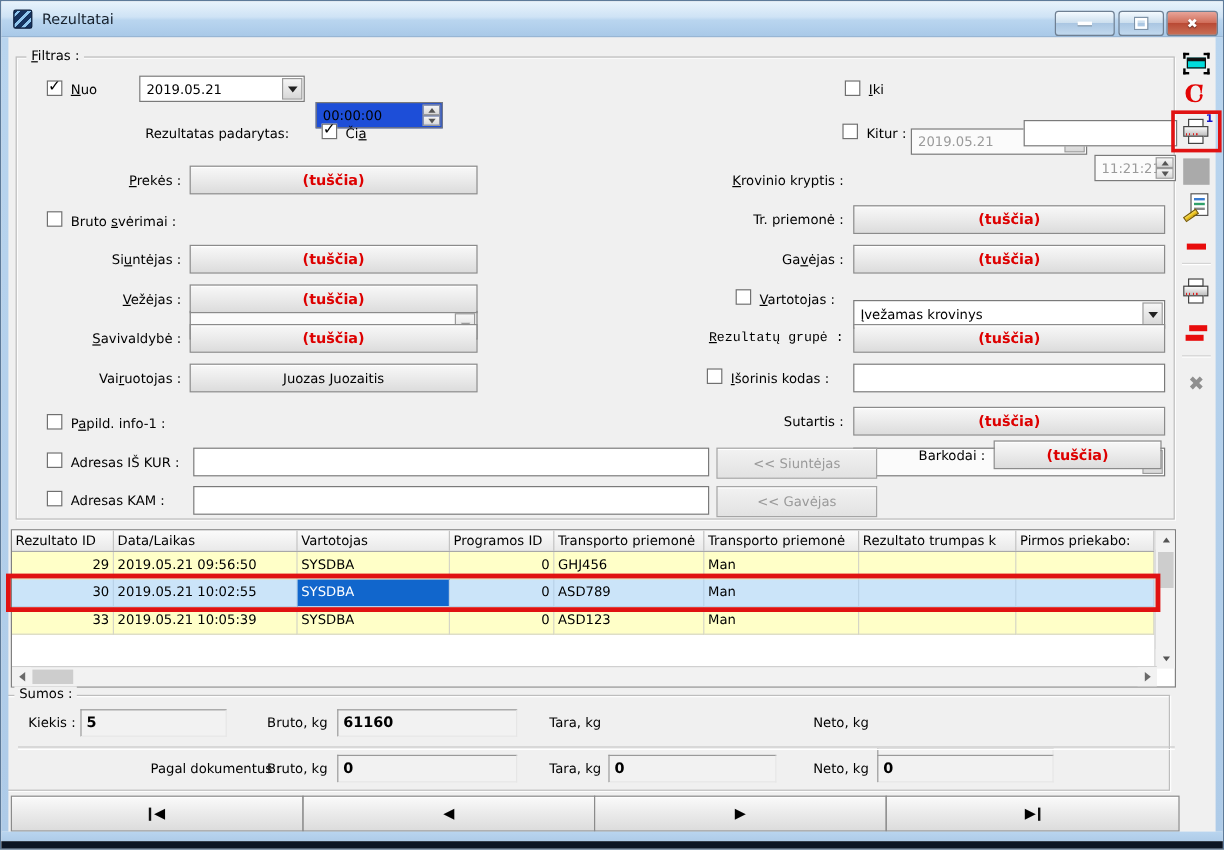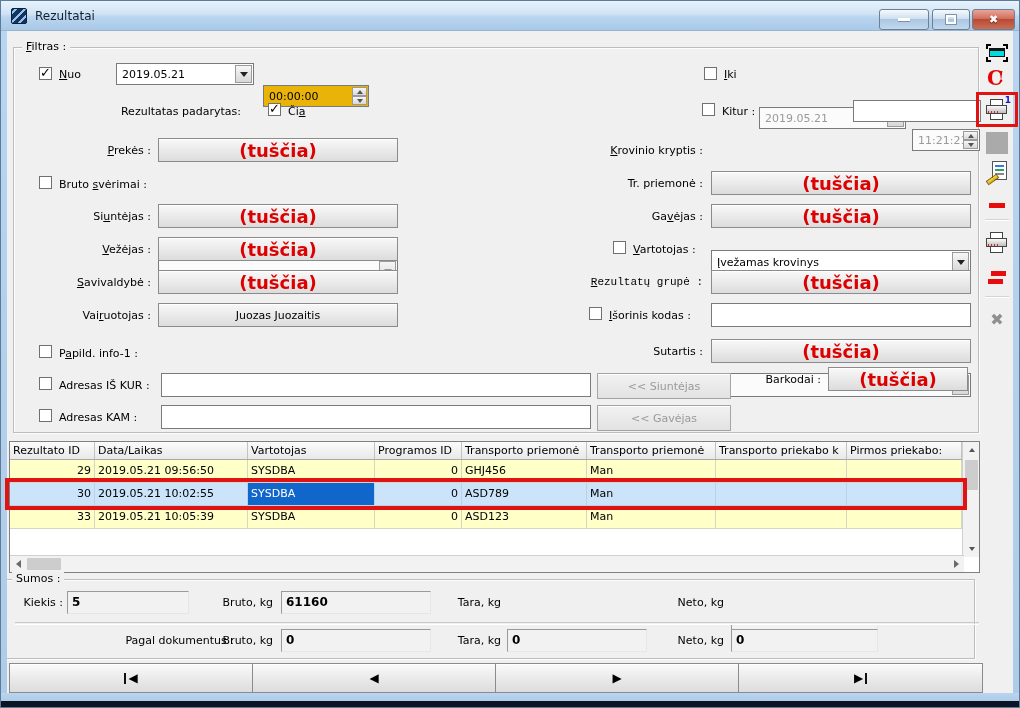--- a/index.html
+++ b/index.html
@@ -33,33 +33,33 @@
   .groupbox{border:1px solid #bdbdbd;box-shadow:inset 1px 1px 0 #fdfdfd,1px 1px 0 #fdfdfd;}
   .legend{position:absolute;top:-8px;left:8px;background:#f0f0f0;padding:0 4px;line-height:14px;}
   
   .lbl{line-height:15px;white-space:nowrap;}
   .lbl.r{text-align:right;}
   .cb{width:13px;height:13px;background:#fff;border:1px solid #707070;position:absolute;}
   .cb.checked::after{content:"✓";position:absolute;left:0px;top:-3px;font-size:13px;font-weight:bold;color:#000;}
   
   .btnf{border:1px solid #8b8b8b;background:linear-gradient(#f8f8f8,#ececec 45%,#dcdcdc);
     box-shadow:inset 0 1px 0 #ffffff;display:flex;align-items:center;justify-content:center;}
-  .btnf .red{color:var(--tuscia);font-weight:bold;font-size:18px;}
+  .btnf .red{color:var(--tuscia);font-weight:bold;font-size:12px;}
   .txt{border:1px solid #7a7a7a;background:#fff;font-size:11px;font-family:"DejaVu Sans",sans-serif;padding:0 4px;}
   .combo{border:1px solid #7a7a7a;background:#fff;position:relative;display:flex;align-items:center;padding:0 20px 0 5px;}
   .combo.dis{background:#fbfbfb;color:#9a9a9a;}
   .arrowbtn{position:absolute;right:1px;top:1px;bottom:1px;width:17px;border:1px solid #9a9a9a;
     background:linear-gradient(#f6f6f6,#d8d8d8);display:flex;align-items:center;justify-content:center;}
   .tri-down{width:0;height:0;border-left:4px solid transparent;border-right:4px solid transparent;border-top:5px solid #222;}
   .tri-down.g{border-top-color:#9a9a9a;}
   .tri-up-s{width:0;height:0;border-left:3px solid transparent;border-right:3px solid transparent;border-bottom:4px solid #555;}
   .tri-down-s{width:0;height:0;border-left:3px solid transparent;border-right:3px solid transparent;border-top:4px solid #555;}
   .spinner{position:absolute;right:1px;top:1px;bottom:1px;width:15px;display:flex;flex-direction:column;}
   .spinner > div{flex:1;border:1px solid #9a9a9a;background:linear-gradient(#f6f6f6,#d8d8d8);display:flex;align-items:center;justify-content:center;}
-  .spinbox{border:1px solid #7a7a7a;background:#eab308;position:relative;display:flex;align-items:center;padding:0 18px 0 5px;}
+  .spinbox{border:1px solid #7a7a7a;background:#1d4ed8;position:relative;display:flex;align-items:center;padding:0 18px 0 5px;}
   .spinbox.dis{color:#9a9a9a;background:#fbfbfb;}
   .greybtn{border:1px solid #a5a5a5;background:linear-gradient(#f2f2f2,#e2e2e2);color:#9a9a9a;
     display:flex;align-items:center;justify-content:center;box-shadow:inset 0 1px 0 #fff;}
   
   .grid{left:8px;top:440px;width:971px;height:132px;border:1px solid #808080;background:#fff;overflow:hidden;}
   .ghead{position:absolute;left:0;top:0;height:18px;display:flex;background:linear-gradient(#fbfbfb,#e9e9e9);border-bottom:1px solid #a8a8a8;}
   .gh{border-right:1px solid #c3c3c3;padding:0 3px;line-height:17px;overflow:hidden;white-space:nowrap;}
   .gbody{position:absolute;left:0;top:18px;}
   .gr{display:flex;height:23px;background:var(--rowy);}
   .gr.sel{background:var(--rowsel);}
@@ -343,21 +343,21 @@
   </div>
 
   <div class="abs grid">
     <div class="ghead">
         <div class="gh" style="width: 85px;">Rezultato ID</div>
         <div class="gh" style="width: 153px;">Data/Laikas</div>
         <div class="gh" style="width: 127px;">Vartotojas</div>
         <div class="gh" style="width: 87px;">Programos ID</div>
         <div class="gh" style="width: 125px;">Transporto priemonė</div>
         <div class="gh" style="width: 129px;">Transporto priemonė</div>
-        <div class="gh" style="width: 131px;">Transporto priekabo k</div>
+        <div class="gh" style="width: 131px;">Rezultato trumpas k</div>
         <div class="gh" style="width: 115px;">Pirmos priekabo:</div>
       </div>
     <div class="gbody">
         <div class="gr">
           <div class="gc num" style="width: 85px;">29</div>
           <div class="gc" style="width: 153px;">2019.05.21 09:56:50</div>
           <div class="gc" style="width: 127px;">SYSDBA</div>
           <div class="gc num" style="width: 87px;">0</div>
           <div class="gc" style="width: 125px;">GHJ456</div>
           <div class="gc" style="width: 129px;">Man</div>

